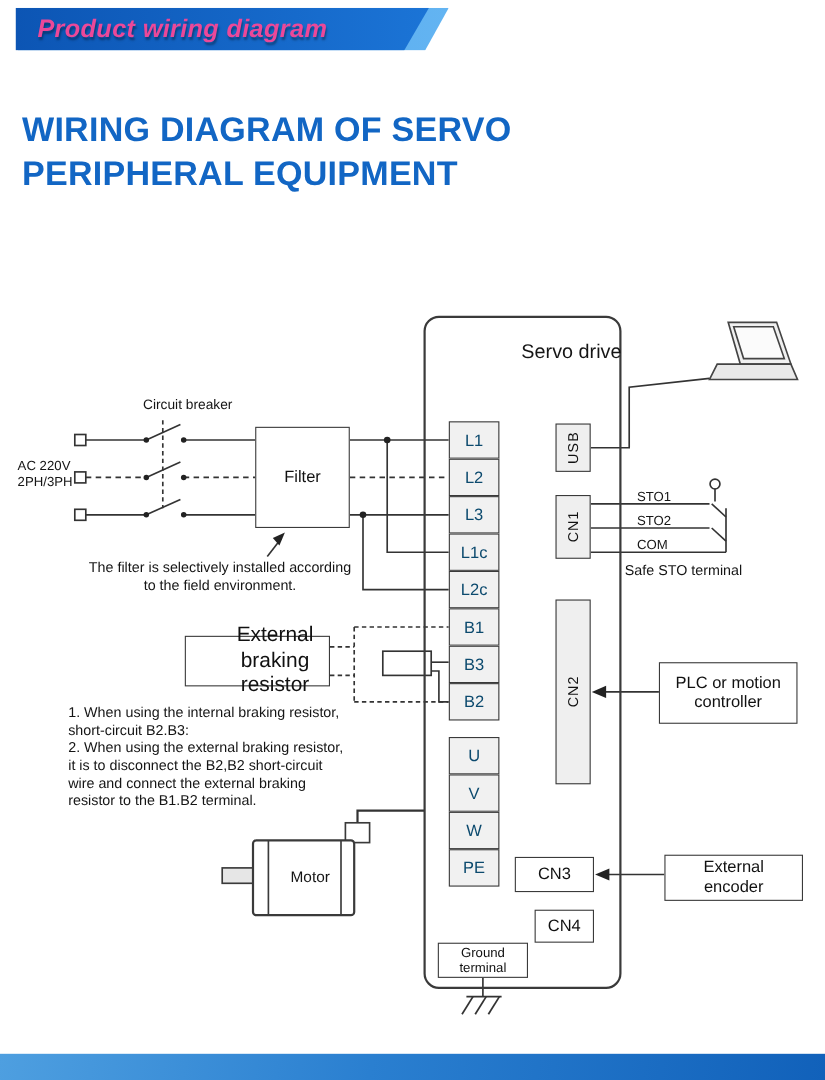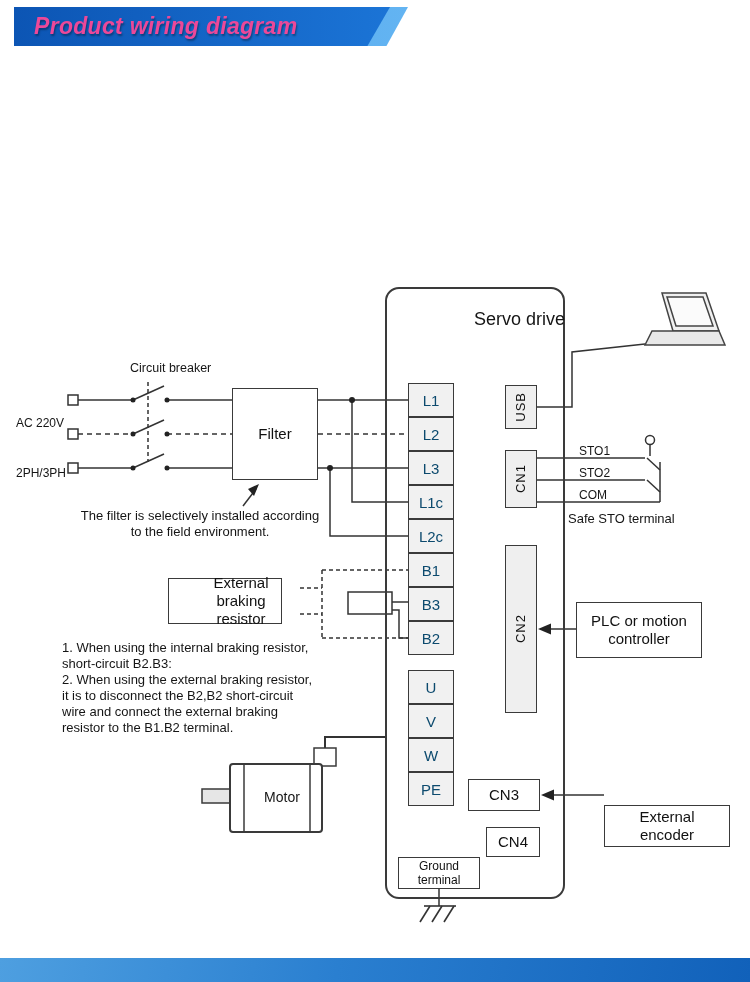--- a/index.html
+++ b/index.html
@@ -36,20 +36,24 @@
 </style>
 </head>
 <body>
 
 <div class="page">
 
   <div class="banner-accent"></div>
   <div class="banner-main"></div>
   <div class="banner-text">Product wiring diagram</div>
 
+  <div class="heading">
+    <div>WIRING DIAGRAM OF SERVO</div>
+    <div>PERIPHERAL EQUIPMENT</div>
+  </div>
 
   <svg class="abs" style="left:0;top:0" width="750" height="982" viewBox="0 0 750 982">
     <g stroke="#333" stroke-width="1.5" fill="none">
 
       <path d="M78 400 H133"></path>
       <path d="M78 434 H133" stroke-dasharray="5 4"></path>
       <path d="M78 468 H133"></path>
 
       <path d="M133 400 L164 386"></path>
       <path d="M133 434 L164 420"></path>
@@ -161,44 +165,44 @@
   <div class="term" style="top:738px">W</div>
   <div class="term" style="top:772px">PE</div>
 
   <div class="box vconn" style="left:505px;top:385px;width:32px;height:44px;"><span>USB</span></div>
   <div class="box vconn" style="left:505px;top:450px;width:32px;height:58px;"><span>CN1</span></div>
   <div class="box vconn" style="left:505px;top:545px;width:32px;height:168px;"><span>CN2</span></div>
   <div class="box" style="left:468px;top:779px;width:72px;height:32px;font-size:15px;text-align:center;">CN3</div>
   <div class="box" style="left:486px;top:827px;width:54px;height:30px;font-size:15px;">CN4</div>
 
   <div class="lbl" style="left:16px;top:416px;font-size:12px;">AC 220V</div>
-  <div class="lbl" style="left:16px;top:431px;font-size:12px;margin-top:35px;">2PH/3PH</div>
+  <div class="lbl" style="left:16px;top:431px;font-size:12px;">2PH/3PH</div>
   <div class="lbl" style="left:130px;top:361px;font-size:12.5px;">Circuit breaker</div>
   <div class="box" style="left:232px;top:388px;width:86px;height:92px;font-size:15px;">Filter</div>
   <div class="lbl" style="left:55px;top:508px;width:290px;text-align:center;font-size:13px;line-height:16px;">The filter is selectively installed according
 to the field environment.</div>
 
-  <div class="box" style="left:168px;top:578px;width:114px;height:46px;font-size:15px;padding-left:32px;">External braking
+  <div class="box" style="left:168px;top:578px;width:132px;height:46px;font-size:19px;padding-left:32px;">External braking
 resistor</div>
   <div class="lbl" style="left:62px;top:640px;width:300px;font-size:13px;line-height:16px;">1. When using the internal braking resistor,
 short-circuit B2.B3:
 2. When using the external braking resistor,
 it is to disconnect the B2,B2 short-circuit
 wire and connect the external braking
 resistor to the B1.B2 terminal.</div>
 
   <div class="lbl" style="left:244px;top:789px;width:76px;text-align:center;font-size:14px;">Motor</div>
 
   <div class="lbl" style="left:579px;top:444px;font-size:12px;">STO1</div>
   <div class="lbl" style="left:579px;top:466px;font-size:12px;">STO2</div>
   <div class="lbl" style="left:579px;top:488px;font-size:12px;">COM</div>
   <div class="lbl" style="left:568px;top:511px;font-size:13px;">Safe STO terminal</div>
 
-  <div class="box" style="left:576px;top:602px;width:126px;height:56px;font-size:15px;">PLC or motion
+  <div class="box" style="left:599px;top:602px;width:126px;height:56px;font-size:15px;">PLC or motion
 controller</div>
-  <div class="box" style="left:604px;top:777px;width:126px;height:42px;font-size:15px;margin-top:28px;">External
+  <div class="box" style="left:604px;top:777px;width:126px;height:42px;font-size:15px;">External
 encoder</div>
 
   <div class="box" style="left:398px;top:857px;width:82px;height:32px;font-size:12px;">Ground
 terminal</div>
 
   <div class="bottom-bar"></div>
 </div>
 
 </body></html>

